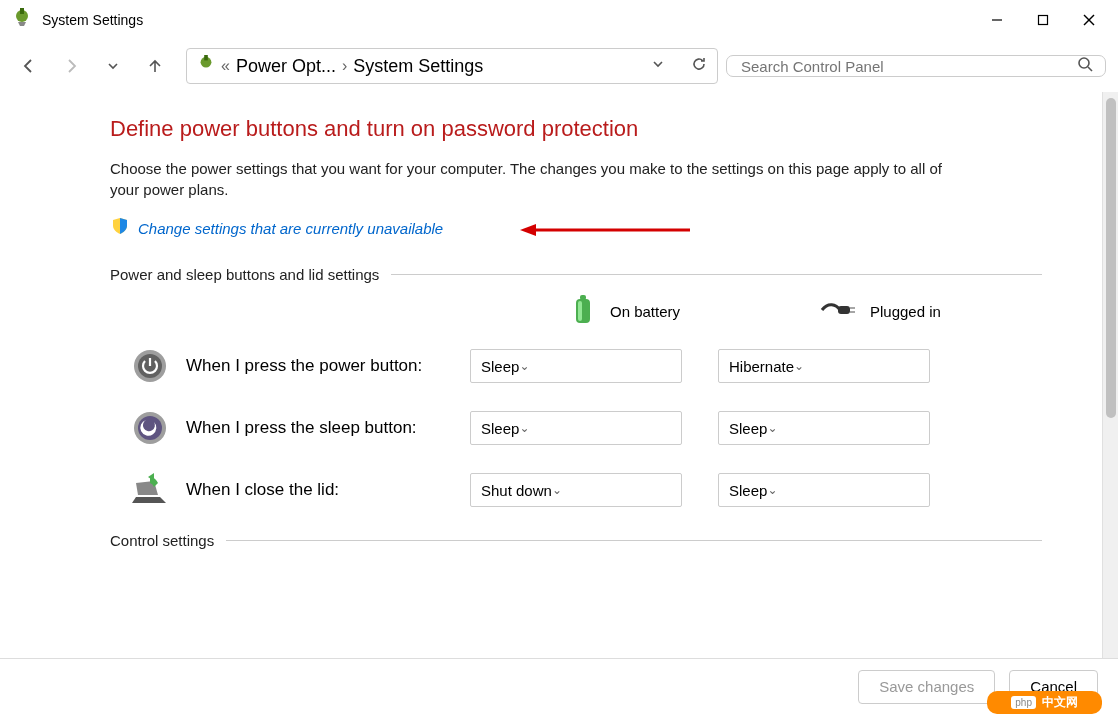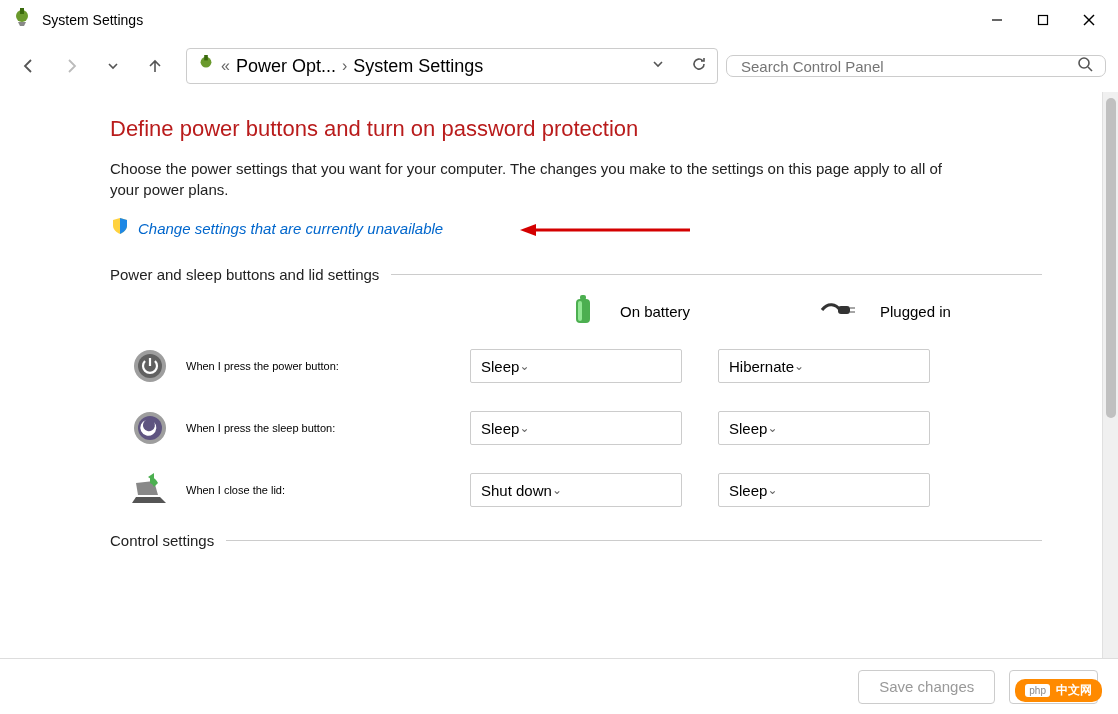--- a/index.html
+++ b/index.html
@@ -34,35 +34,35 @@
 
   .change-link { display:flex; align-items:center; gap:8px; margin-bottom: 26px; position:relative;font-style:italic; }
   .change-link a { color:#0066cc; text-decoration:none; font-size:15px; }
 
   .arrow-annot { position:absolute; left: 410px; top: 6px; }
 
   .section-title { font-size:15px; color:#222; display:flex; align-items:center; gap:12px; margin: 8px 0 6px 0;}
   .section-title .line { flex:1; height:1px; background:#ccc; }
 
   .cols-header { display:grid; grid-template-columns: 340px 200px 50px 200px; align-items:center; margin: 10px 0 16px 120px; }
-  .col-h { display:flex; align-items:center; gap:24px; font-size:15px; }
+  .col-h { display:flex; align-items:center; gap:14px; font-size:15px; }
 
   .setting-row { display:grid; grid-template-columns: 56px 284px 212px 36px 212px; align-items:center; margin-bottom: 22px; margin-left: 20px;}
-  .setting-row .label { font-size:11px; }
+  .setting-row .label { font-size:17px; }
   .dropdown { height:34px; border:1px solid #ccc; border-radius:2px; display:flex; align-items:center; padding: 0 10px; font-size:15px; justify-content:flex-start; background:#fff;}
   .dropdown .chev { color:#666; font-size:12px; }
 
   .row-icon { width:40px; height:40px; display:flex; align-items:center; justify-content:center;}
 
   
   .footer { height: 56px; border-top:1px solid #ddd; display:flex; align-items:center; justify-content:flex-end; padding: 0 20px; gap: 14px; }
   .btn { height: 34px; padding: 0 20px; border:1px solid #ccc; border-radius:4px; background:#fff; font-size:15px; display:flex; align-items:center; }
   .btn.disabled { color:#999; }
 
-  .watermark { position:absolute; right:16px; bottom:12px; background:#ff8a00; color:#fff; font-size:12px; padding:3px 10px; border-radius:10px; display:flex; align-items:center; gap:4px; font-weight:bold;}
+  .watermark { position:absolute; right:16px; bottom:0; background:#ff8a00; color:#fff; font-size:12px; padding:3px 24px; border-radius:10px; display:flex; align-items:center; gap:4px; font-weight:bold;}
   .watermark::before{content:"php"; background:#fff; color:#888; padding:1px 4px; border-radius:3px; font-size:10px; margin-right:2px; font-weight:normal;}
 </style>
 </head>
 <body>
 
 <div class="titlebar">
   <span>
     <svg width="20" height="20" viewBox="0 0 20 20">
         <circle cx="10" cy="8" r="6" fill="#6a9a2d"></circle>
         <rect x="8" y="0" width="4" height="6" fill="#3a6a0d"></rect>

